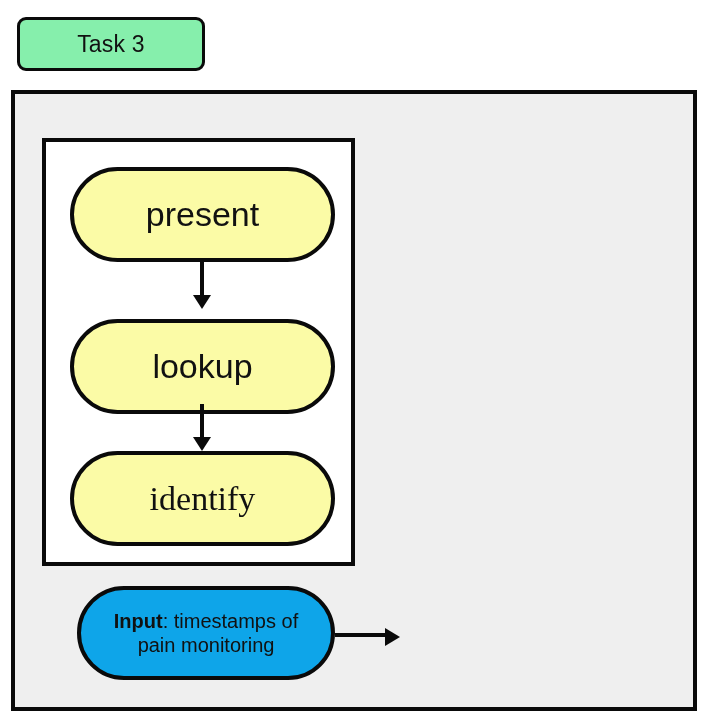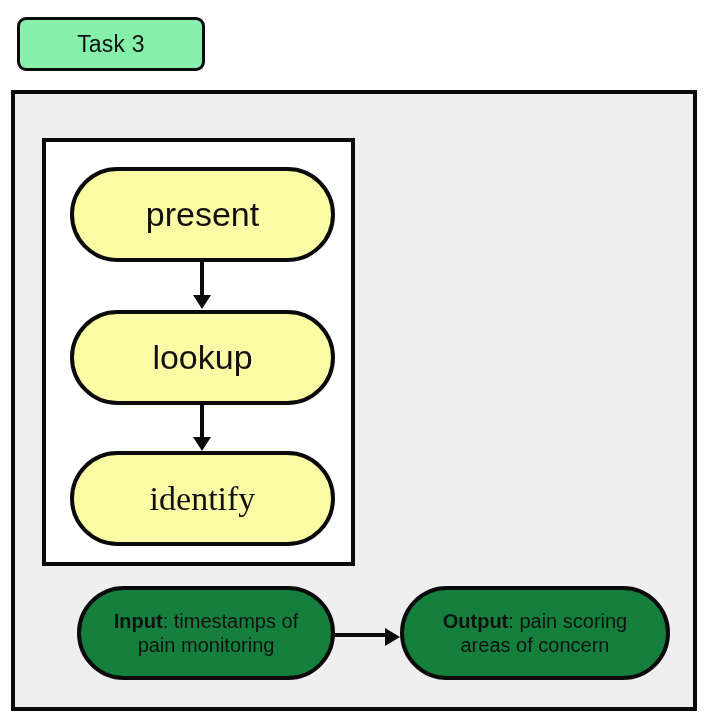--- a/index.html
+++ b/index.html
@@ -79,34 +79,34 @@
   }
 
   .node-yellow {
     background: #fbfba6;
     font-size: 34px;
     width: 265px;
     height: 95px;
     left: 24px;
   }
   .n-present { top: 25px; }
-  .n-lookup  { top: 168px; }
+  .n-lookup  { top: 177px; }
   .n-identify{ top: 309px; font-family: Liberation Serif, serif; }
 
   .node-green {
     background: #a6f9a6;
     font-size: 34px;
     width: 266px;
     height: 100px;
     left: 384px;
     top: 188px;
   }
 
   .node-gray {
-    background: #15803d;
+    background: #0ea5e9;
     font-size: 20px;
     line-height: 1.22;
     color: #111111;
   }
   .io-input {
     left: 62px;
     top: 492px;
     width: 258px;
     height: 94px;
   }
@@ -207,20 +207,15 @@
       <div class="io-text">
         <b>Input</b><span>: timestamps of pain monitoring</span>
       </div>
     </div>
 
     <div class="arrow-h">
       <div class="shaft"></div>
       <div class="head"></div>
     </div>
 
-    <div class="node stadium node-gray io-output">
-      <div class="io-text">
-        <b>Output</b><span>: pain scoring areas of concern</span>
-      </div>
-    </div>
 
   </div>
 </div>
 
 </body></html>

